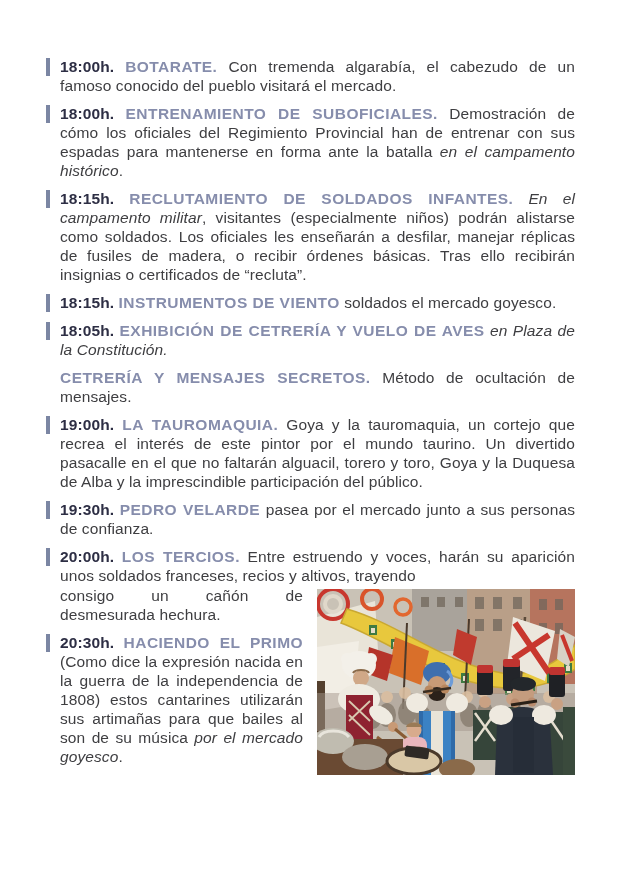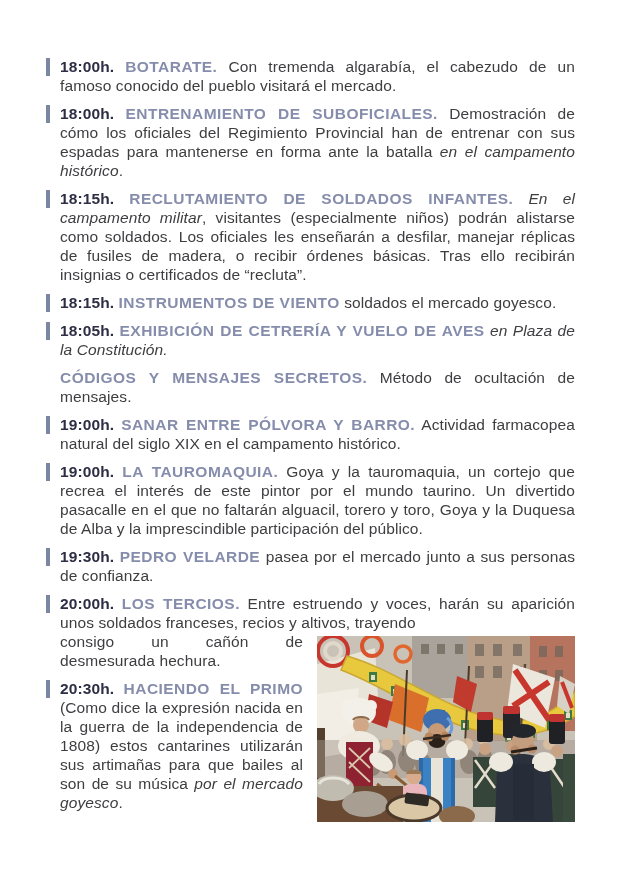--- a/index.html
+++ b/index.html
@@ -48,21 +48,21 @@
     color: #2d2e44;
   }
   .title {
     font-weight: bold;
     color: #868dac;
     letter-spacing: 0.45px;
   }
   .columns {
     display: flex;
     gap: 14px;
-    align-items: flex-start;
+    align-items: center;
   }
   .col-left { width: 243px; flex: 0 0 243px; }
   .col-left .etext { margin-bottom: 9px; }
   .col-right { width: 258px; flex: 0 0 258px; margin-top: 4px; }
   .photo-frame { display: block; width: 258px; height: 186px; }
 </style>
 </head>
 <body>
 
 <div class="page">
@@ -86,27 +86,23 @@
     <span class="marker-bar"></span>
     <p class="etext"><b class="time">18:15h.</b> <b class="title">INSTRUMENTOS DE VIENTO</b> <span class="desc">soldados el mercado goyesco.</span></p>
   </div>
 
   <div class="entry">
     <span class="marker-bar"></span>
     <p class="etext"><b class="time">18:05h.</b> <b class="title">EXHIBICIÓN DE CETRERÍA Y VUELO DE AVES</b> <span class="desc"><i>en Plaza de la Constitución.</i></span></p>
   </div>
 
   <div class="entry">
-    <p class="etext"><b class="title">CÓDIGOS Y MENSAJES SECRETOS.</b> <span class="desc">Método de ocultación de mensajes.</span></p>
-  </div>
-
-  <div class="entry">
-    <span class="marker-bar"></span>
-    <p class="etext"><b class="time">19:00h.</b> <b class="title">SANAR ENTRE PÓLVORA Y BARRO.</b> <span class="desc">Actividad farmacopea natural del siglo XIX en el campamento histórico.</span></p>
-  </div>
+    <p class="etext"><b class="title">CETRERÍA Y MENSAJES SECRETOS.</b> <span class="desc">Método de ocultación de mensajes.</span></p>
+  </div>
+
 
   <div class="entry">
     <span class="marker-bar"></span>
     <p class="etext"><b class="time">19:00h.</b> <b class="title">LA TAUROMAQUIA.</b> <span class="desc">Goya y la tauromaquia, un cortejo que recrea el interés de este pintor por el mundo taurino. Un divertido pasacalle en el que no faltarán alguacil, torero y toro, Goya y la Duquesa de Alba y la imprescindible participación del público.</span></p>
   </div>
 
   <div class="entry">
     <span class="marker-bar"></span>
     <p class="etext"><b class="time">19:30h.</b> <b class="title">PEDRO VELARDE</b> <span class="desc">pasea por el mercado junto a sus personas de confianza.</span></p>
   </div>

